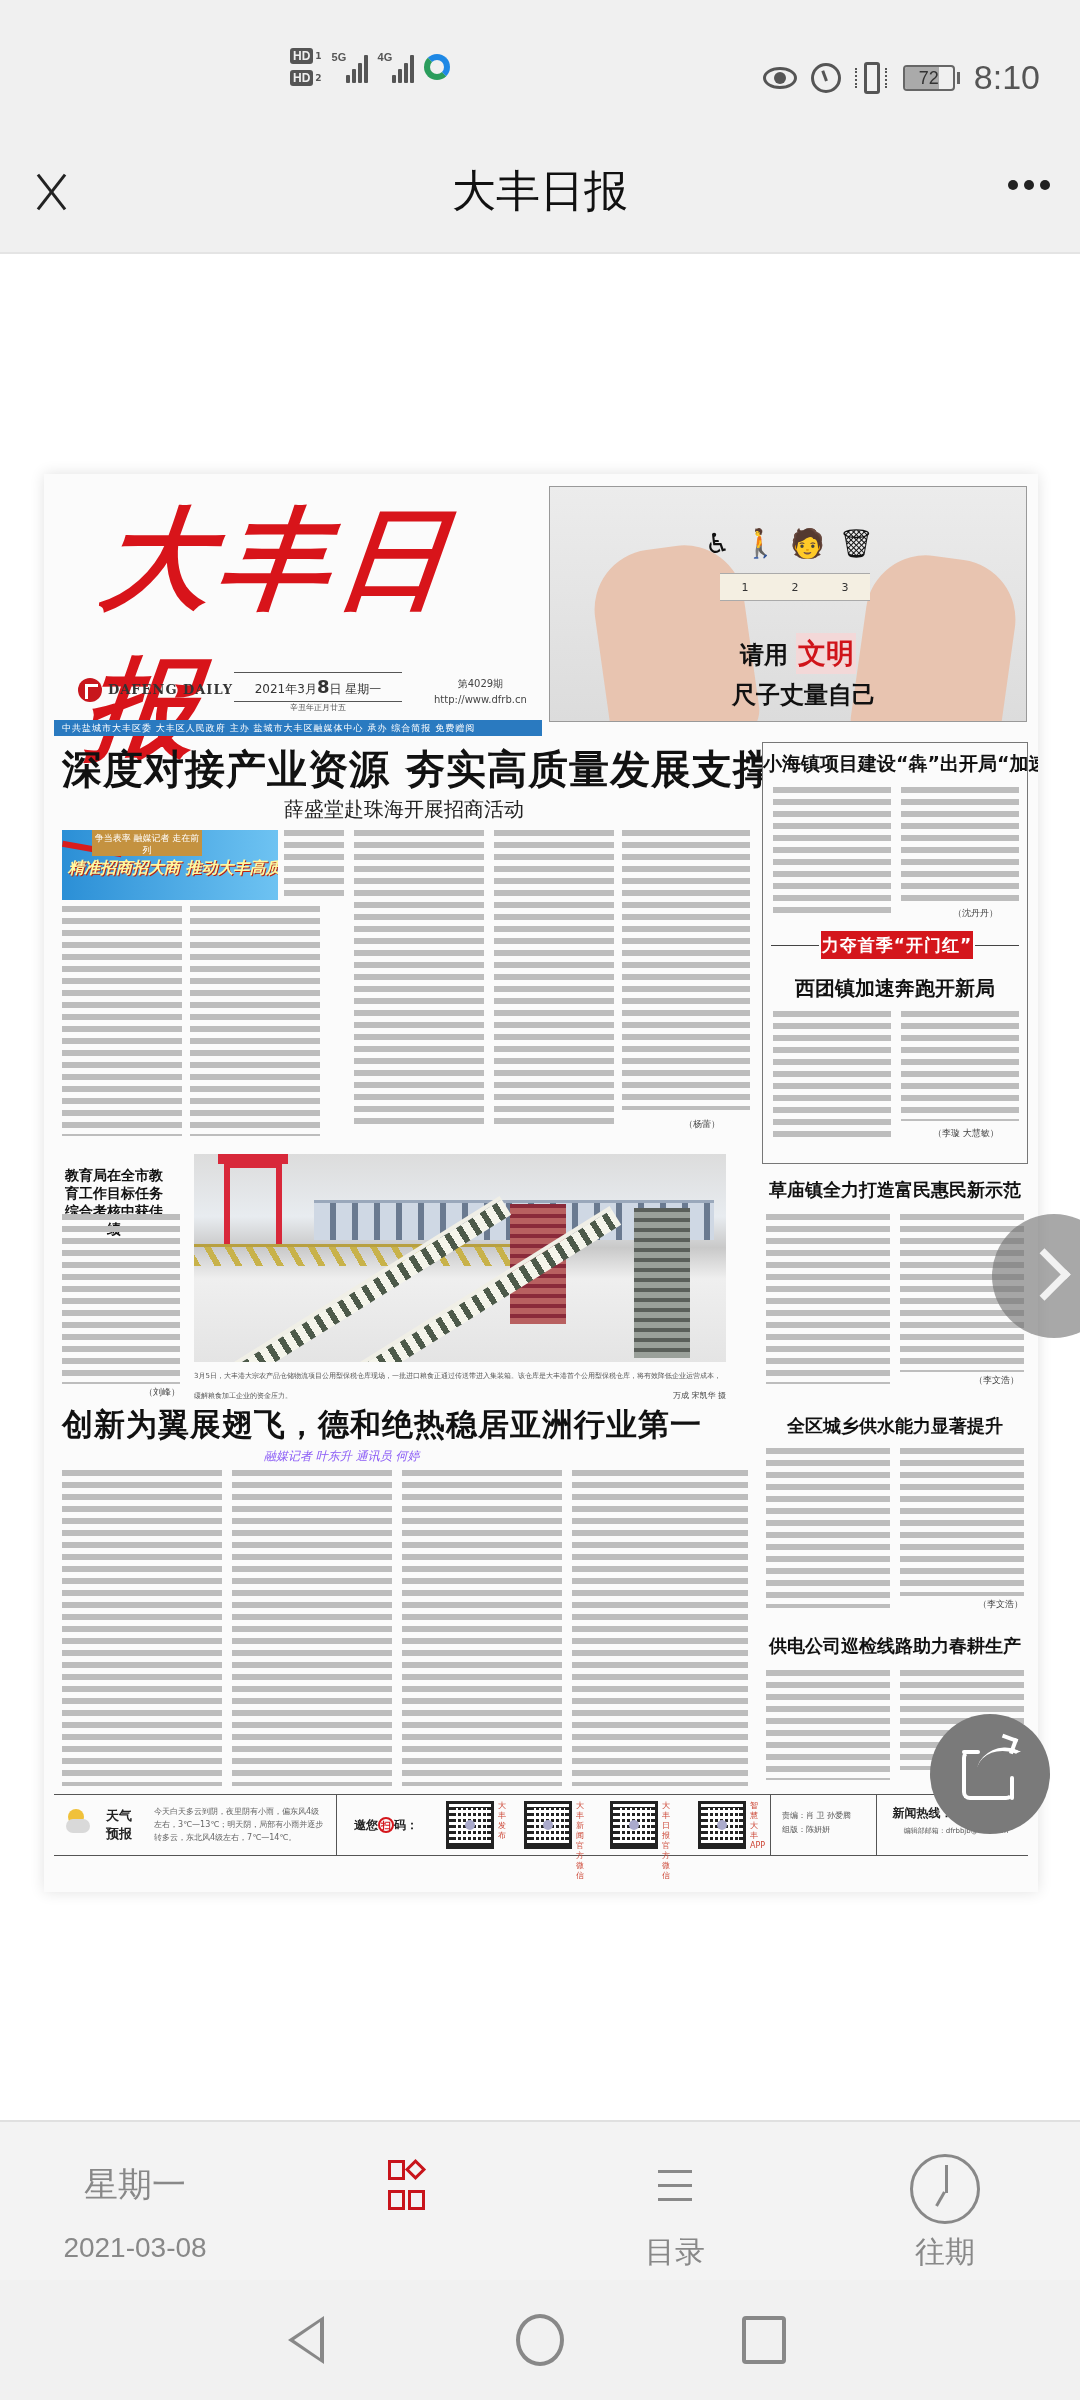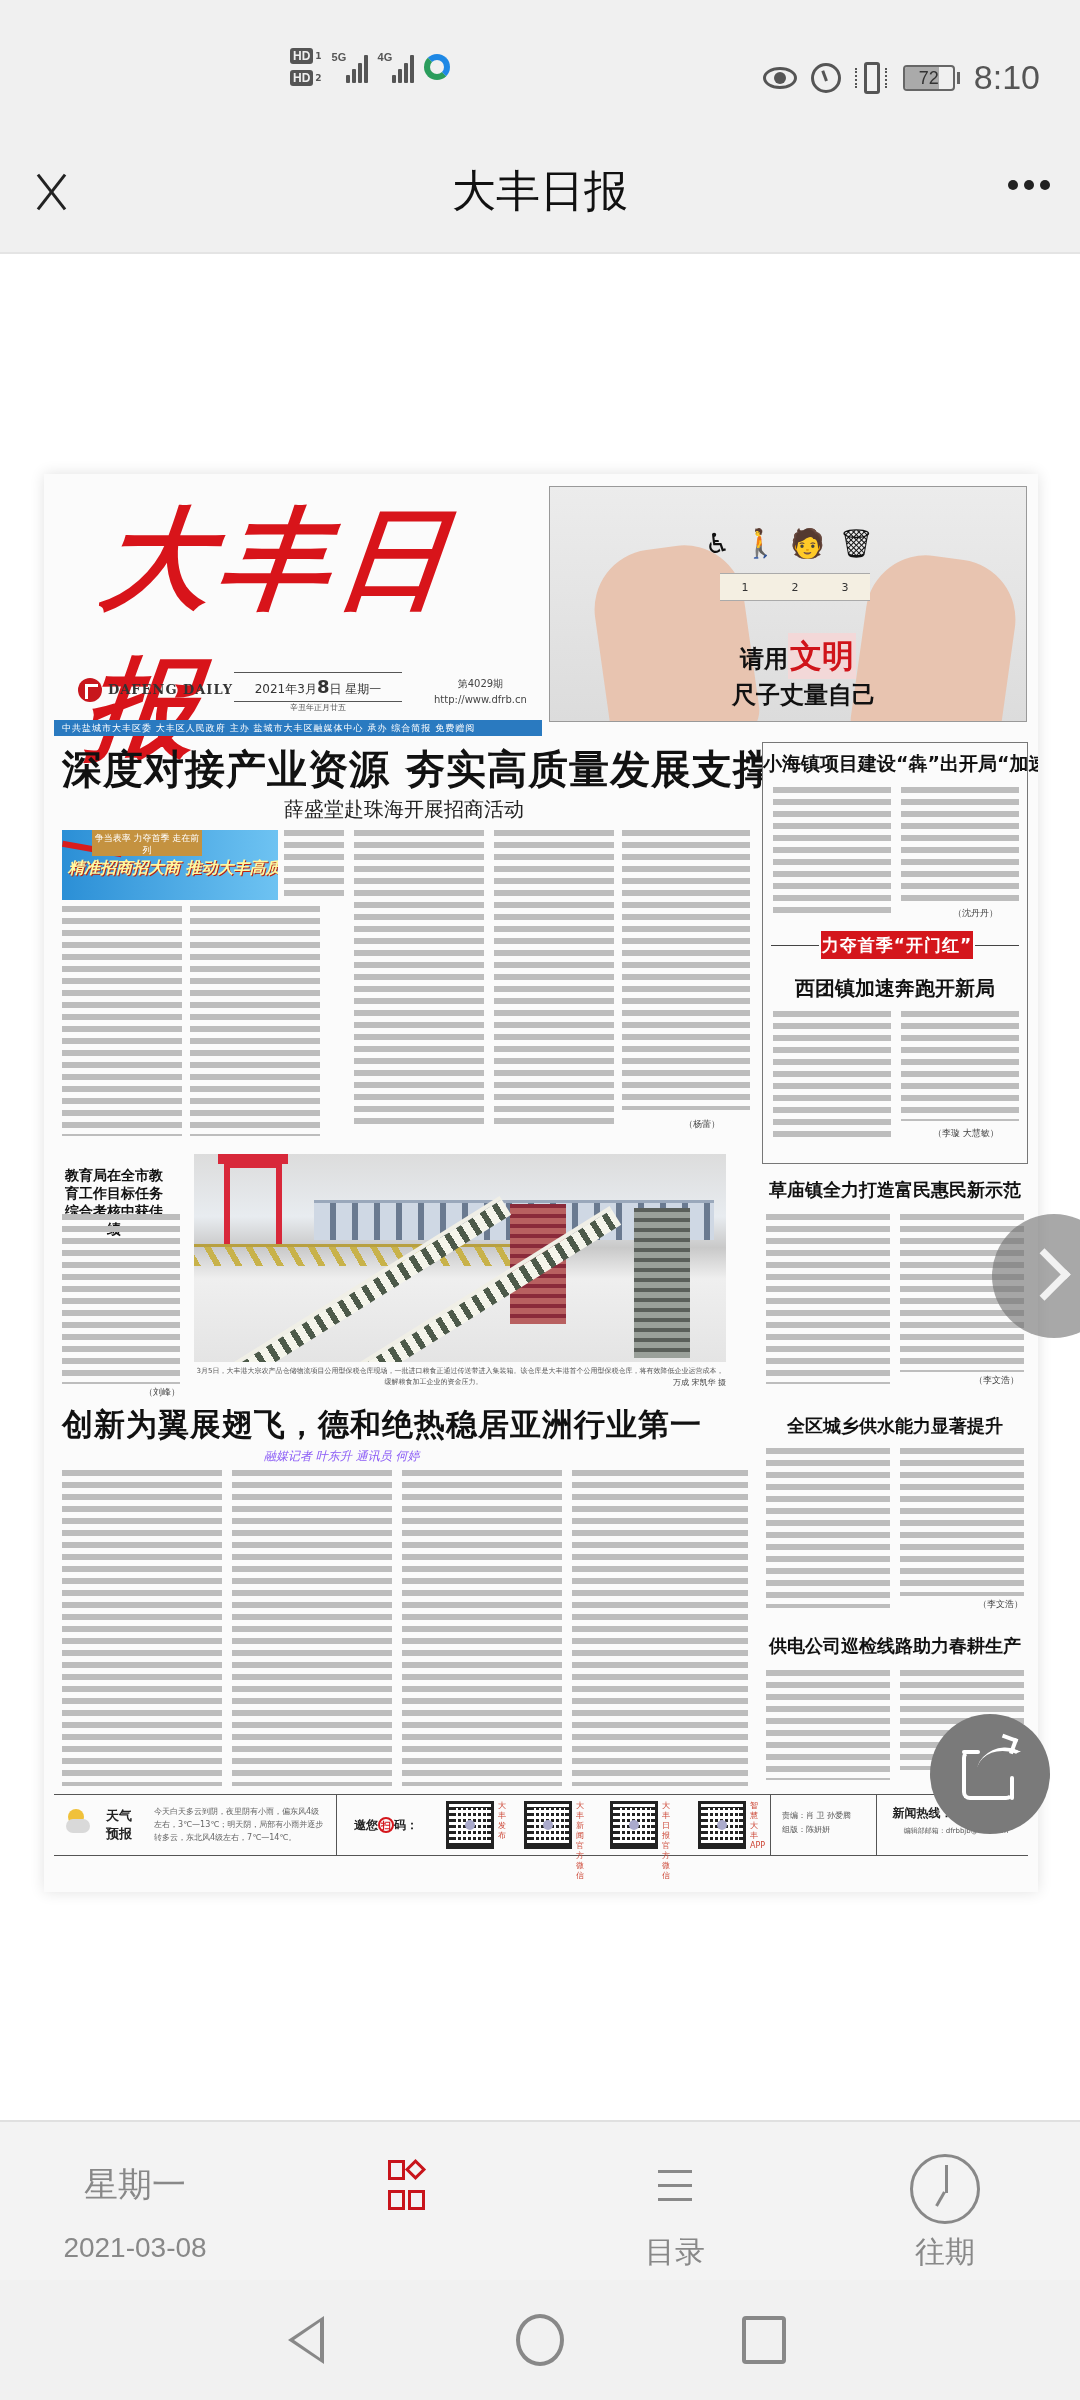--- a/index.html
+++ b/index.html
@@ -60,21 +60,21 @@
   .sponsor-bar { position: absolute; left: 10px; top: 246px; width: 488px; height: 16px; background: #2a7ac0; color: #fff; font-size: 9px; line-height: 16px; padding-left: 8px; white-space: nowrap; overflow: hidden; letter-spacing: 1px; }
 
   
   .ad-image { position: absolute; left: 505px; top: 12px; width: 478px; height: 236px; background: linear-gradient(180deg, #ececec, #dcdcdc); border: 1px solid #999; overflow: hidden; }
   .ad-image .hand { position: absolute; width: 150px; height: 200px; background: #e8c4b0; border-radius: 60px 60px 30px 30px; }
   .ad-image .hand.l { left: 50px; top: 60px; transform: rotate(-8deg); }
   .ad-image .hand.r { left: 310px; top: 70px; transform: rotate(8deg); }
   .ad-image .tape { position: absolute; left: 170px; top: 86px; width: 150px; height: 28px; background: #f4efe2; border-top: 1px solid #aaa; border-bottom: 1px solid #aaa; font-size: 11px; color: #333; display: flex; justify-content: space-around; align-items: center; }
   .ad-image .people { position: absolute; left: 155px; top: 40px; font-size: 28px; color: #111; letter-spacing: 2px; }
   .ad-image .slogan1 { position: absolute; left: 190px; top: 148px; font-size: 24px; font-weight: bold; color: #111; }
-  .ad-image .slogan1 span { color: #d0141a; font-size: 32px; background: #f3d8d8; padding: 4px 2px; }
+  .ad-image .slogan1 span { color: #d0141a; font-size: 28px; background: #f3d8d8; padding: 4px 2px; margin-left: 8px; }
   .ad-image .slogan2 { position: absolute; left: 182px; top: 192px; font-size: 24px; font-weight: bold; color: #111; }
 
   
   .headline { position: absolute; left: 18px; top: 268px; width: 690px; font-size: 40px; font-weight: bold; color: #111; letter-spacing: 1px; white-space: nowrap; }
   .subhead { position: absolute; left: 110px; top: 322px; width: 500px; text-align: center; font-size: 20px; color: #222; }
 
   
   .txt { position: absolute; font-size: 7.5px; line-height: 12px; color: #7a7a7a; text-align: justify; overflow: hidden; word-break: break-all; }
   .txt-block { background-image: repeating-linear-gradient(180deg, #bdbdbd 0 6px, transparent 6px 12px); }
 
@@ -101,21 +101,21 @@
   .photo .crane { position: absolute; left: 30px; top: 8px; width: 58px; height: 84px; border: 6px solid #d8283a; border-bottom: none; }
   .photo .crane-top { position: absolute; left: 24px; top: 0; width: 70px; height: 10px; background: #d8283a; }
   .photo .warehouse { position: absolute; left: 120px; top: 46px; width: 400px; height: 40px; background: repeating-linear-gradient(90deg, #cfd8e4 0 16px, #6a7a90 16px 22px); border-top: 3px solid #9aa8bb; }
   .photo .bridge { position: absolute; left: 0; top: 90px; width: 320px; height: 22px; background: repeating-linear-gradient(60deg, #c8b24a 0 6px, transparent 6px 18px); border-top: 3px solid #b8a040; }
   .photo .conv { position: absolute; width: 320px; height: 22px; background: repeating-linear-gradient(90deg, #4d5a4a 0 6px, #f4f4ea 6px 14px); transform: rotate(-32deg); transform-origin: left center; border-top: 4px solid #f0efe6; }
   .photo .conv.a { left: 40px; top: 210px; }
   .photo .conv.b { left: 150px; top: 220px; }
   .photo .cage { position: absolute; width: 56px; height: 140px; background: repeating-linear-gradient(180deg, #5a5f5a 0 4px, #9aa09a 4px 10px); }
   .photo .cage.a { left: 316px; top: 50px; background: repeating-linear-gradient(180deg, #8a2a3a 0 4px, #b86060 4px 10px); height: 120px; }
   .photo .cage.b { left: 440px; top: 54px; height: 150px; }
-  .caption { position: absolute; left: 150px; top: 892px; width: 532px; font-size: 7px; line-height: 11px; color: #555; text-align: center; }
+  .caption { position: absolute; left: 150px; top: 892px; width: 532px; font-size: 7px; line-height: 20px; color: #555; }
   .caption .cred { float: right; font-size: 8px; color: #444; }
 
   
   .headline2 { position: absolute; left: 18px; top: 930px; width: 690px; font-size: 31px; font-weight: bold; color: #111; white-space: nowrap; letter-spacing: 1px; }
   .byline { position: absolute; left: 220px; top: 974px; font-size: 12px; color: #8b5cf6; font-style: italic; }
 
   
   .paper-footer { position: absolute; left: 10px; top: 1320px; width: 974px; height: 62px; border-top: 1px solid #555; border-bottom: 1px solid #555; }
   .weather-icon { position: absolute; left: 12px; top: 14px; width: 24px; height: 26px; }
   .weather-icon .sun { position: absolute; left: 2px; top: 0; width: 16px; height: 16px; border-radius: 50%; background: #f0c13a; }
@@ -263,21 +263,21 @@
         </div>
         <div class="slogan1"><b>请用</b><span>文明</span></div>
         <div class="slogan2">尺子丈量自己</div>
       </div>
 
       <div class="headline">深度对接产业资源  夯实高质量发展支撑</div>
       <div class="subhead">薛盛堂赴珠海开展招商活动</div>
 
       <div class="promo-banner">
         <div class="ribbon"></div>
-        <div class="tag">争当表率 力夺首季 走在前列</div>
+        <div class="tag">争当表率 融媒记者 走在前列</div>
         <div class="cal">精准招商招大商 推动大丰高质量发展</div>
       </div>
 
       <div class="txt txt-block" style="left:18px;top:432px;width:120px;height:230px;"></div>
       <div class="txt txt-block" style="left:146px;top:432px;width:130px;height:230px;"></div>
       <div class="txt txt-block" style="left:240px;top:356px;width:60px;height:70px;"></div>
       <div class="txt txt-block" style="left:310px;top:356px;width:130px;height:300px;"></div>
       <div class="txt txt-block" style="left:450px;top:356px;width:120px;height:300px;"></div>
       <div class="txt txt-block" style="left:578px;top:356px;width:128px;height:280px;"></div>
       <div class="txt" style="left:640px;top:644px;width:60px;color:#444;font-size:9px;">（杨蕾）</div>

